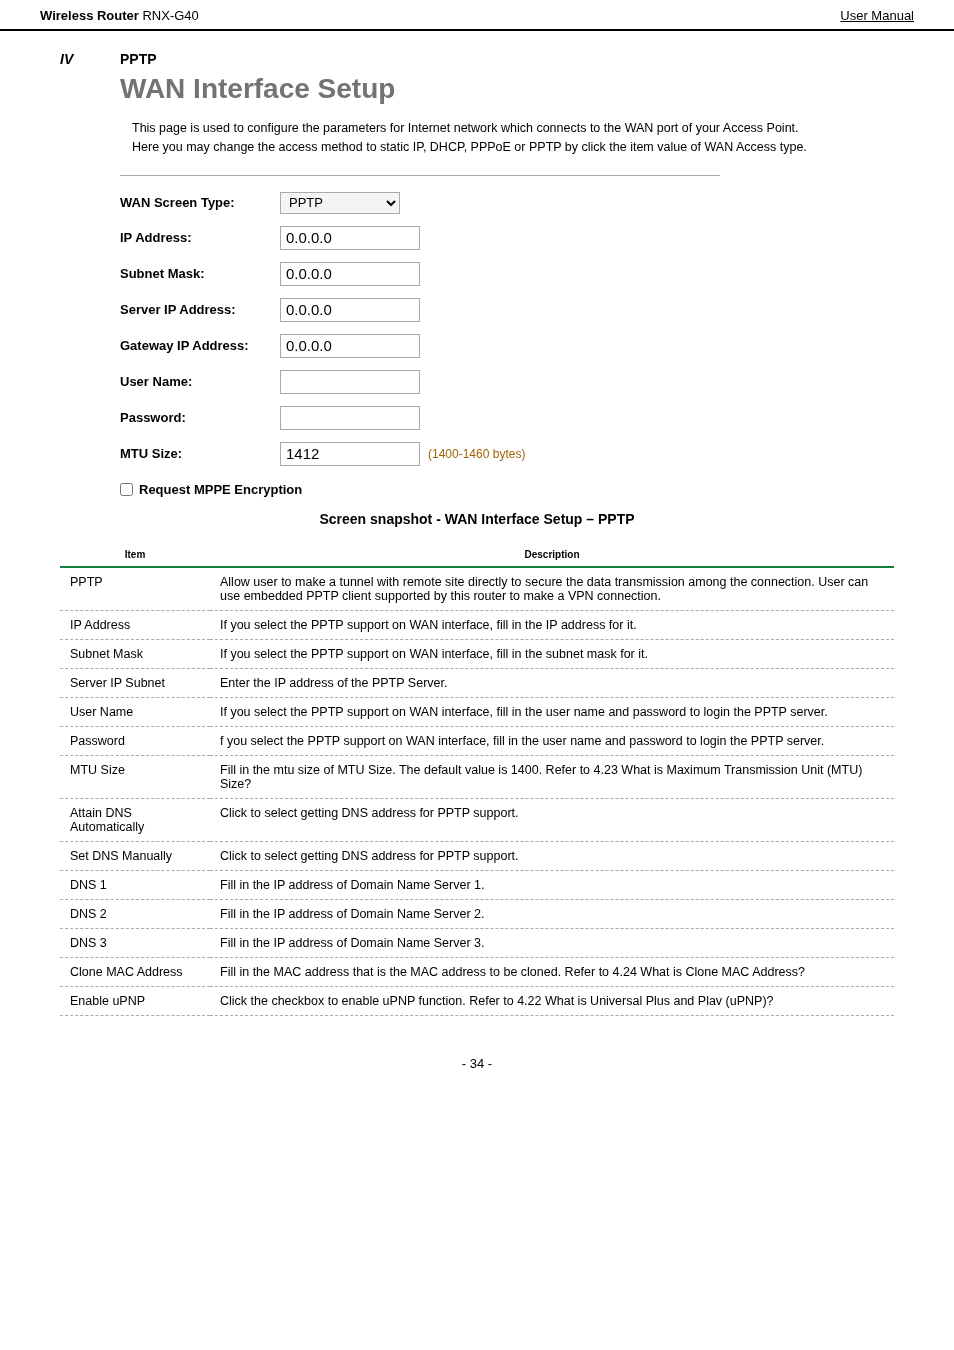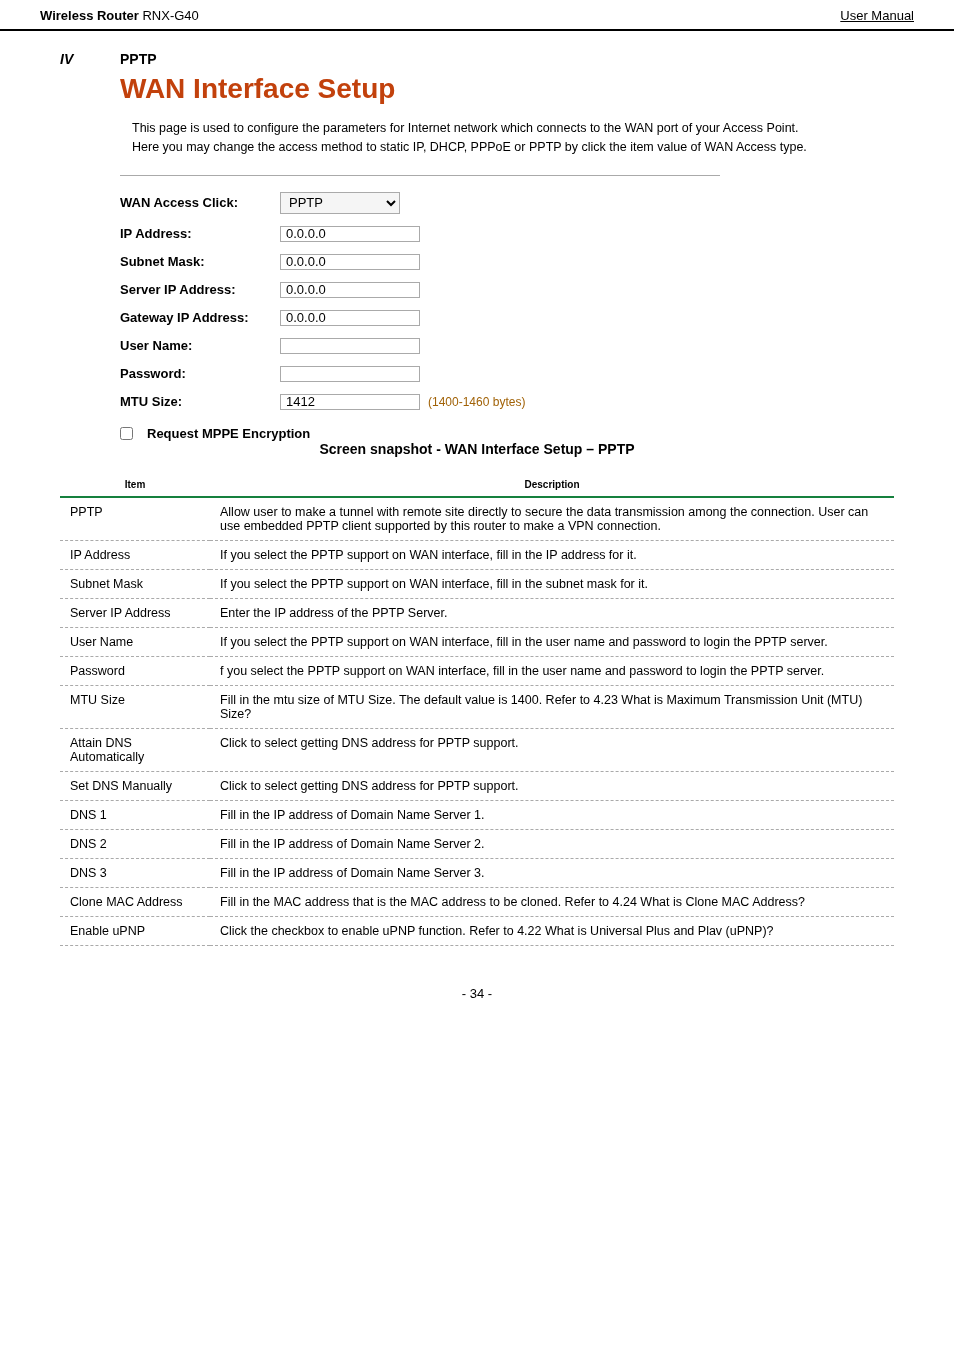--- a/index.html
+++ b/index.html
@@ -44,21 +44,21 @@
       font-size: 14px;
       min-width: 30px;
       font-style: italic;
     }
     .section-label {
       font-weight: bold;
       font-size: 14px;
     }
     .page-title {
       font-size: 28px;
-      color: #c2410c;
+      color: #737373;
       font-weight: bold;
       margin-left: 60px;
       margin-bottom: 14px;
     }
     .description-text {
       margin-left: 72px;
       font-size: 12.5px;
       line-height: 1.5;
       margin-bottom: 18px;
       max-width: 680px;
@@ -77,43 +77,43 @@
     }
     .form-label {
       font-weight: bold;
       font-size: 13px;
       min-width: 160px;
       text-align: left;
     }
     .form-input {
       border: 1px solid #aaa;
       padding: 2px 5px;
-      font-size: 13px;
+      font-size: 15px;
       width: 140px;
-      height: 16px;
+      height: 24px;
     }
     .form-select {
       border: 1px solid #aaa;
       padding: 1px 4px;
       font-size: 13px;
       width: 120px;
       height: 22px;
       background: #f5f5f5;
     }
     .mtu-hint {
       margin-left: 8px;
       font-size: 12px;
       color: #a16207;
     }
     .checkbox-row {
       display: flex;
       align-items: center;
-      gap: 14px;
+      gap: 6px;
       margin-left: 60px;
-      margin-bottom: 0;
+      margin-bottom: 14px;
     }
     .checkbox-label {
       font-weight: bold;
       font-size: 13px;
     }
     .snapshot-title {
       text-align: center;
       font-weight: bold;
       font-size: 14px;
       margin-bottom: 16px;
@@ -166,21 +166,21 @@
     <span class="section-label">PPTP</span>
   </div>
 
   <div class="page-title">WAN Interface Setup</div>
 
   <div class="description-text">This page is used to configure the parameters for Internet network which connects to the WAN port of your Access Point. Here you may change the access method to static IP, DHCP, PPPoE or PPTP by click the item value of WAN Access type.</div>
 
   <div class="form-section">
 
     <div class="form-row">
-      <label class="form-label">WAN Access Click:</label>
+      <label class="form-label">WAN Screen Type:</label>
       <select class="form-select">
         <option>PPTP</option>
         <option>Static IP</option>
         <option>DHCP</option>
         <option>PPPoE</option>
       </select>
     </div>
 
     <div class="form-row">
       <label class="form-label">IP Address:</label>
@@ -241,21 +241,21 @@
         </tr>
         <tr>
           <td style="white-space: pre-line;">IP Address</td>
           <td>If you select the PPTP support on WAN interface, fill in the IP address for it.</td>
         </tr>
         <tr>
           <td style="white-space: pre-line;">Subnet Mask</td>
           <td>If you select the PPTP support on WAN interface, fill in the subnet mask for it.</td>
         </tr>
         <tr>
-          <td style="white-space: pre-line;">Server IP Address</td>
+          <td style="white-space: pre-line;">Server IP Subnet</td>
           <td>Enter the IP address of the PPTP Server.</td>
         </tr>
         <tr>
           <td style="white-space: pre-line;">User Name</td>
           <td>If you select the PPTP support on WAN interface, fill in the user name and password to login the PPTP server.</td>
         </tr>
         <tr>
           <td style="white-space: pre-line;">Password</td>
           <td>f you select the PPTP support on WAN interface, fill in the user name and password to login the PPTP server.</td>
         </tr>

